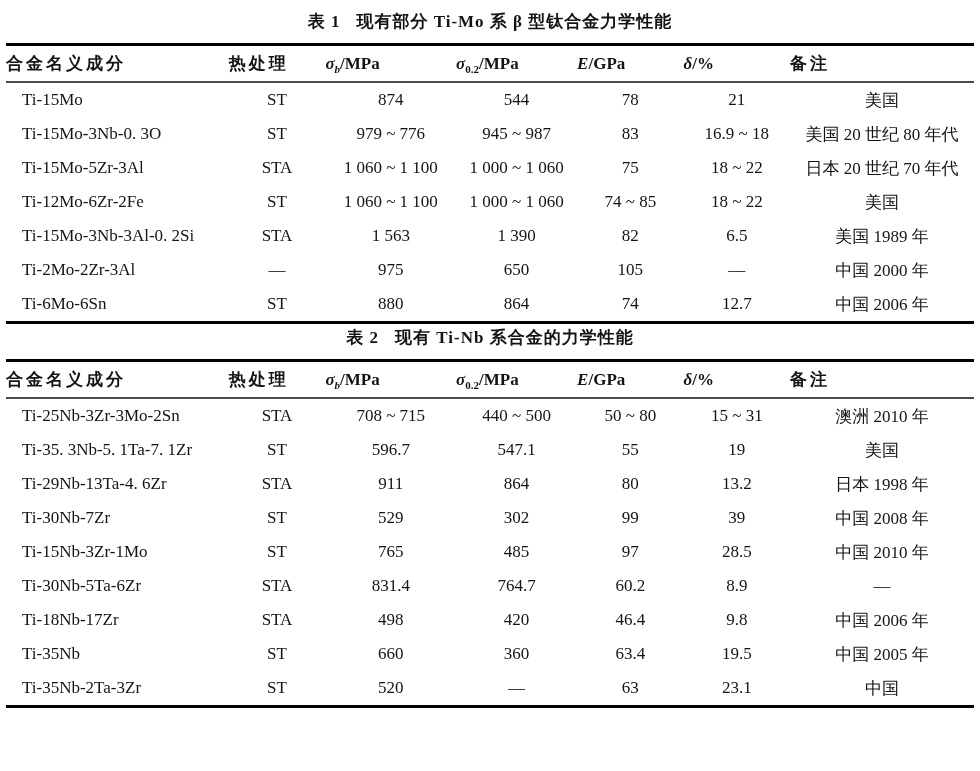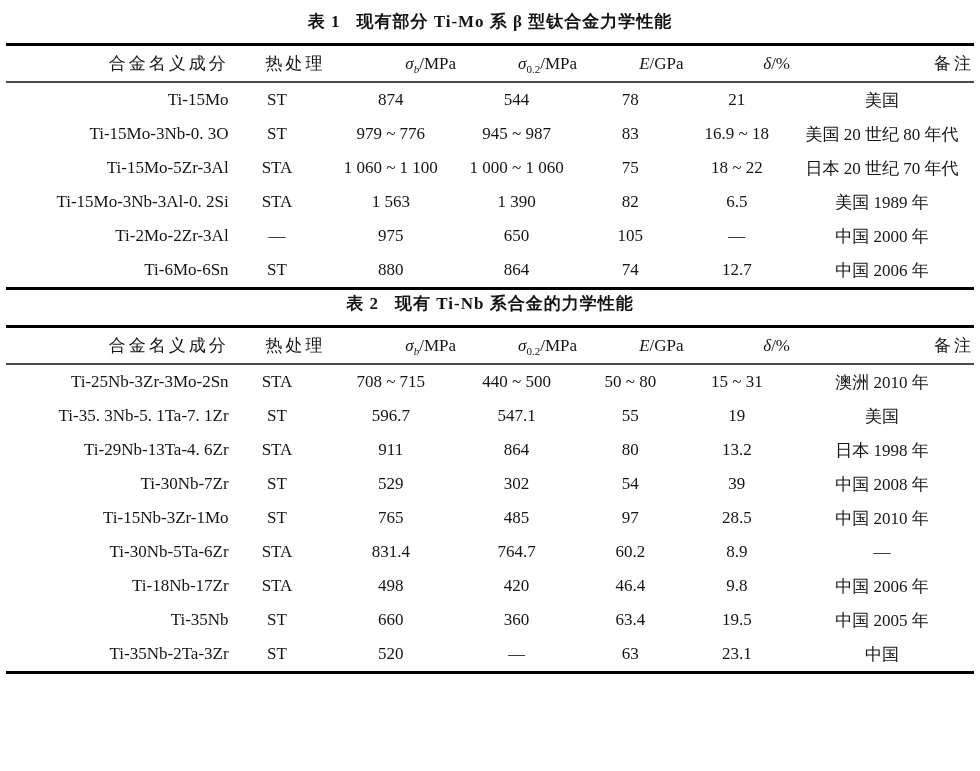--- a/index.html
+++ b/index.html
@@ -32,42 +32,42 @@
   }
   table.data-table {
     width: 968px;
     margin: 0 auto;
     border-collapse: collapse;
     table-layout: fixed;
     border-top: 3px solid #000000;
     border-bottom: 3px solid #000000;
   }
   table.data-table thead th {
-    font-weight: 400;
+    font-weight: 700;
     font-size: 17px;
     height: 35px;
     padding: 0;
-    text-align: right;
+    text-align: left;
     vertical-align: middle;
     border-bottom: 2px solid #4c4c4c;
     white-space: nowrap;
   }
   table.data-table thead th .cn {
     letter-spacing: 3px;
   }
   table.data-table tbody td {
     font-size: 17px;
     height: 34px;
     padding: 0;
     text-align: center;
     vertical-align: middle;
     white-space: nowrap;
   }
   table.data-table tbody td.alloy {
-    text-align: right;
+    text-align: left;
     padding-left: 16px;
     margin-top: 39px;
   }
   .it {
     font-style: italic;
   }
   sub.hsub {
     font-size: 11px;
     line-height: 0;
   }
@@ -131,20 +131,29 @@
       <tr>
         <td class="alloy">Ti-15Mo-5Zr-3Al</td>
         <td>STA</td>
         <td>1 060 ~ 1 100</td>
         <td>1 000 ~ 1 060</td>
         <td>75</td>
         <td>18 ~ 22</td>
         <td>日本 20 世纪 70 年代</td>
       </tr>
       <tr>
+        <td class="alloy">Ti-12Mo-6Zr-2Fe</td>
+        <td>ST</td>
+        <td>1 060 ~ 1 100</td>
+        <td>1 000 ~ 1 060</td>
+        <td>74 ~ 85</td>
+        <td>18 ~ 22</td>
+        <td>美国</td>
+      </tr>
+      <tr>
         <td class="alloy">Ti-15Mo-3Nb-3Al-0. 2Si</td>
         <td>STA</td>
         <td>1 563</td>
         <td>1 390</td>
         <td>82</td>
         <td>6.5</td>
         <td>美国 1989 年</td>
       </tr>
       <tr>
         <td class="alloy">Ti-2Mo-2Zr-3Al</td>
@@ -218,21 +227,21 @@
         <td>864</td>
         <td>80</td>
         <td>13.2</td>
         <td>日本 1998 年</td>
       </tr>
       <tr>
         <td class="alloy">Ti-30Nb-7Zr</td>
         <td>ST</td>
         <td>529</td>
         <td>302</td>
-        <td>54</td>
+        <td>99</td>
         <td>39</td>
         <td>中国 2008 年</td>
       </tr>
       <tr>
         <td class="alloy">Ti-15Nb-3Zr-1Mo</td>
         <td>ST</td>
         <td>765</td>
         <td>485</td>
         <td>97</td>
         <td>28.5</td>

